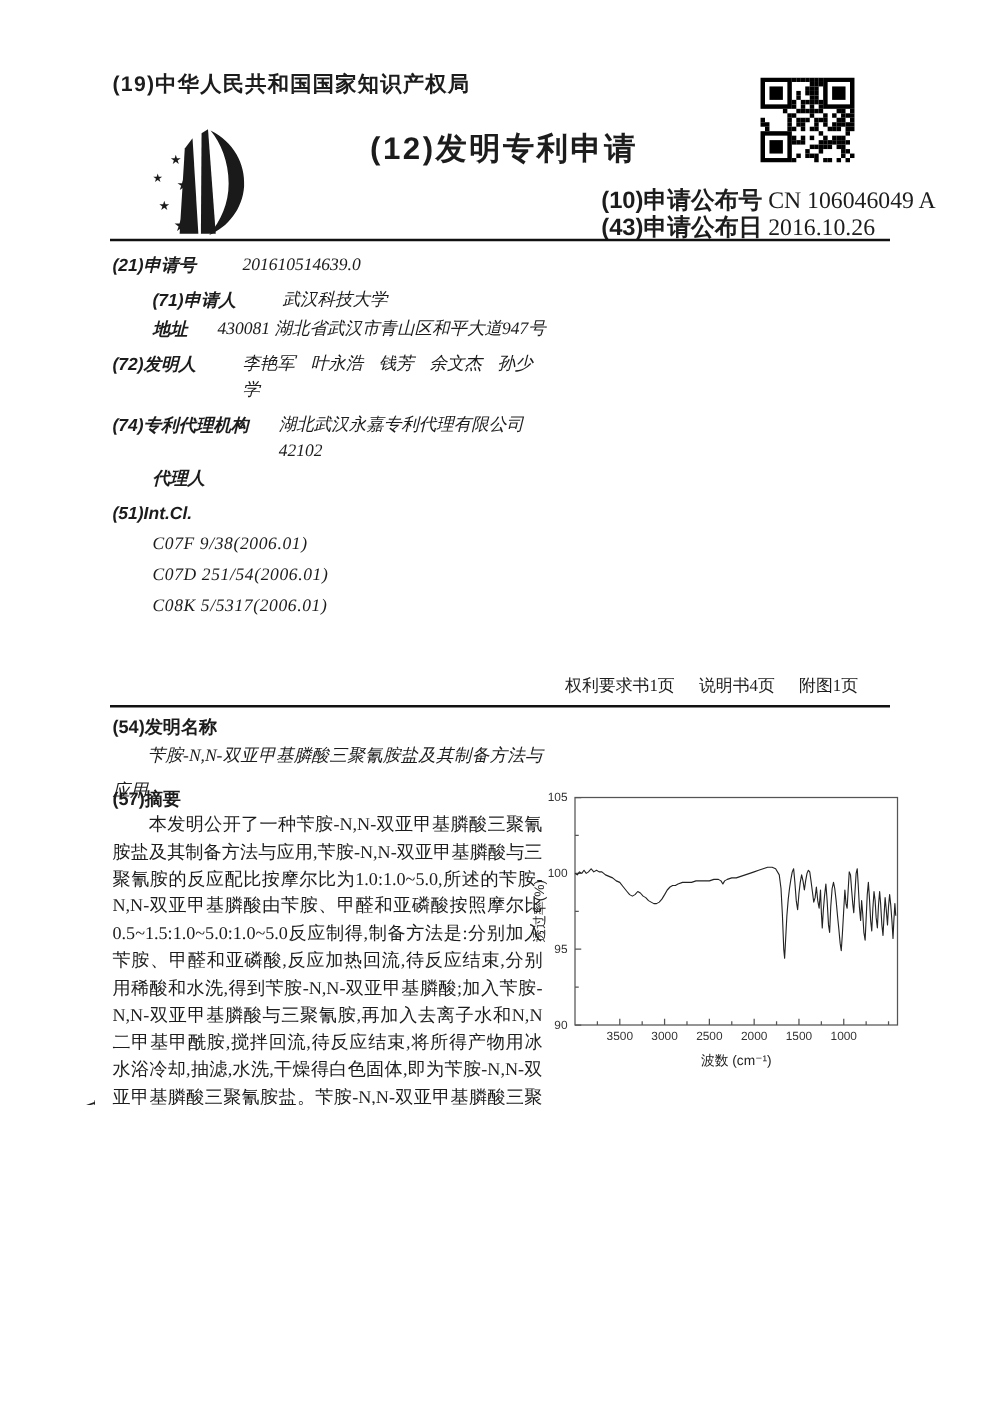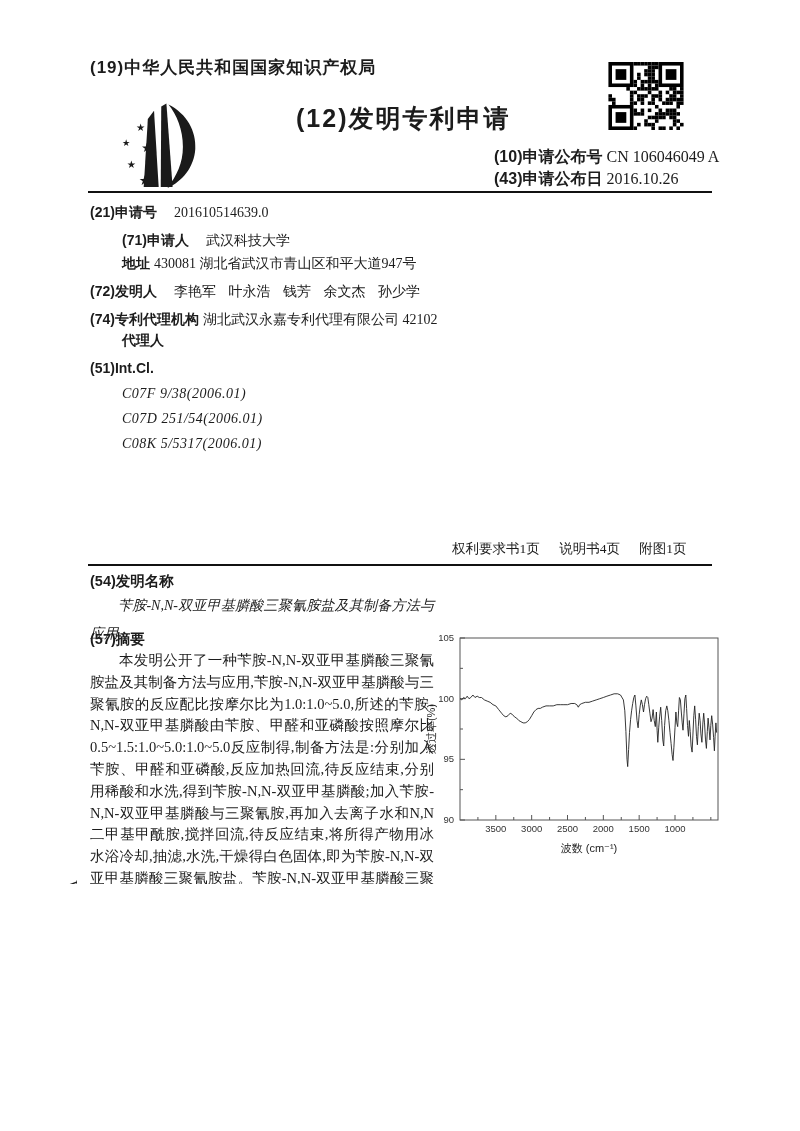--- a/index.html
+++ b/index.html
@@ -3,27 +3,27 @@
 <meta charset="utf-8">
 <style>
   html,body{margin:0;padding:0;background:#fff;}
   .page{position:relative;width:800px;height:884px;background:#fff;overflow:hidden;
         font-family:"Liberation Serif","DejaVu Serif",serif;color:#1c1c1c;}
   .sans{font-family:"Liberation Sans","DejaVu Sans",sans-serif;}
   .abs{position:absolute;}
 
   .office-line{left:90px;top:56px;font-size:17px;font-weight:bold;letter-spacing:1px;}
   .doc-type{left:296px;top:102px;font-size:25px;font-weight:bold;letter-spacing:2px;}
-  .pub-line{left:494px;width:225px;font-size:16px;white-space:nowrap;}
+  .pub-line{left:481px;width:225px;font-size:19px;white-space:nowrap;}
   .pub-line .lbl{font-weight:bold;font-family:"Liberation Sans","DejaVu Sans",sans-serif;}
   .pub-line .val{font-family:"Liberation Serif","DejaVu Serif",serif;}
   .rule{left:88px;width:624px;height:2px;background:#111;}
 
   .biblio{left:90px;top:202px;width:348px;font-size:14px;line-height:21px;}
-  .field{display:flex;gap:4px;margin-bottom:7px;}
+  .field{display:flex;gap:24px;margin-bottom:7px;font-style:italic;}
   .field.sub{padding-left:32px;}
   .flabel{font-family:"Liberation Sans","DejaVu Sans",sans-serif;font-weight:bold;white-space:nowrap;}
   .flabel.w88{min-width:80px;}
   .fvalue{flex:1;}
   .fvalue.names{word-spacing:9px;}
   .intcl-class{padding-left:32px;font-style:italic;margin-bottom:4px;letter-spacing:0.5px;}
 
   .pages-info{left:452px;top:540px;width:260px;font-size:13.5px;white-space:nowrap;}
   .pages-info span{margin-right:16px;}
 

